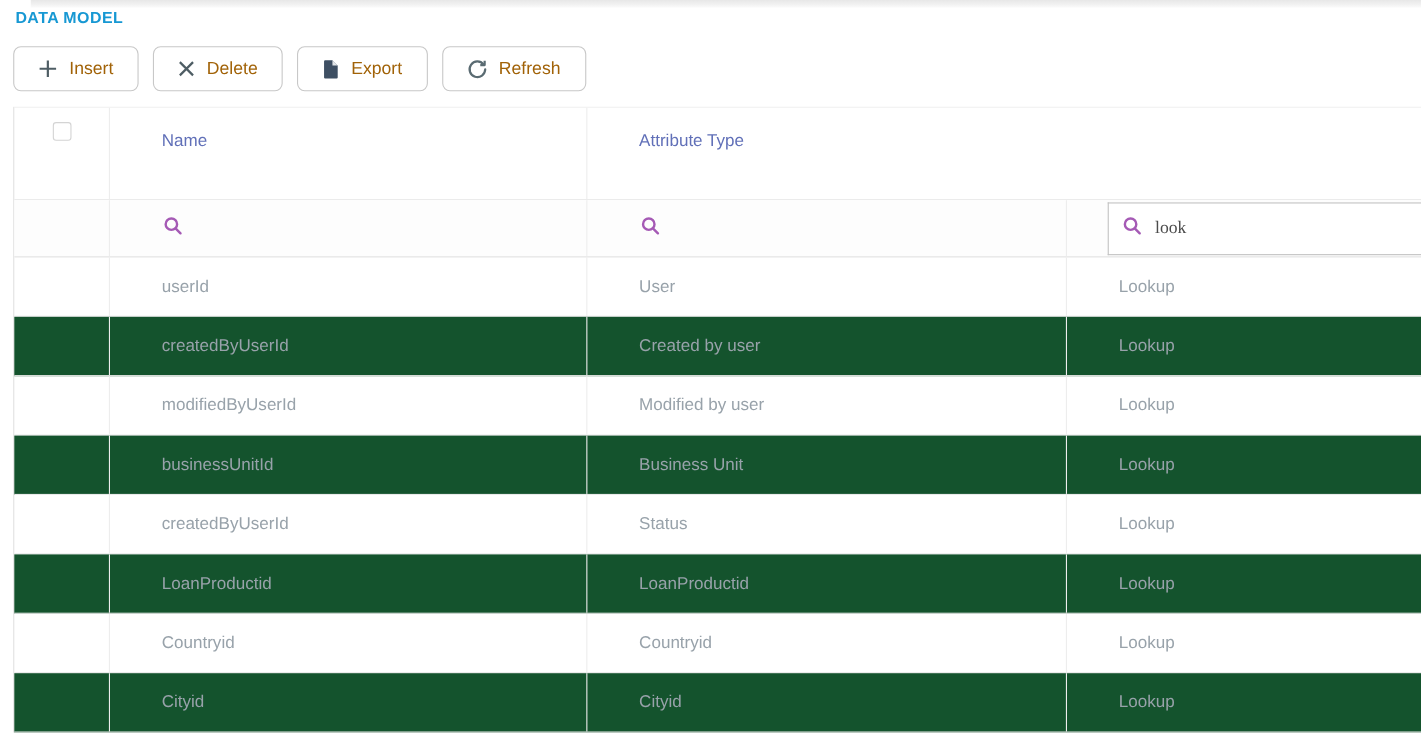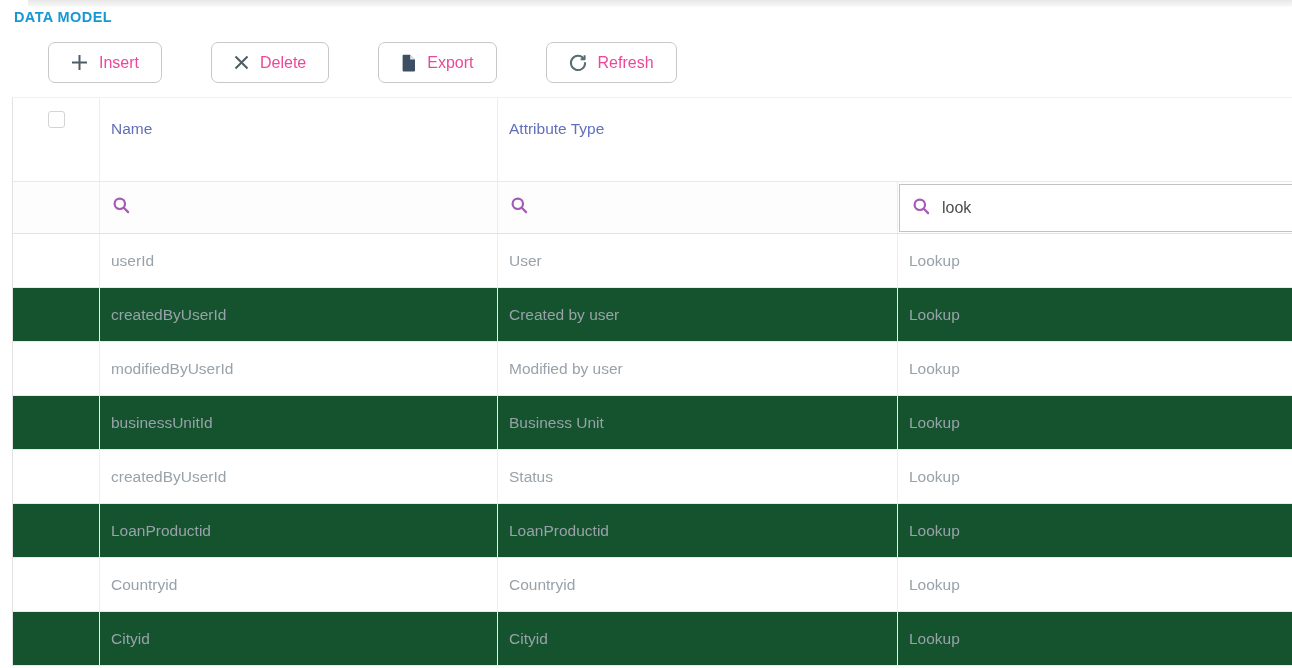--- a/index.html
+++ b/index.html
@@ -16,43 +16,42 @@
   .page-title {
     position:absolute; top:9px; left:14px;
     font-size:14.5px; font-weight:700; letter-spacing:.4px;
     color:#1798d3;
   }
   .toolbar { position:absolute; top:42px; left:12px; display:flex; gap:13px; }
   .btn {
     height:41px; box-sizing:border-box;
     border:1px solid #c8c8c8; border-radius:7px; background:#ffffff;
     display:flex; align-items:center; gap:11px; padding:0 22px;
-    font-size:16px; color:#ec4899; cursor:pointer; white-space:nowrap;
+    font-size:16px; color:#a16207; cursor:pointer; white-space:nowrap;
     font-family:inherit;
-    margin-left:36px;
   }
   .btn svg { display:block; }
 
   .grid { position:absolute; top:97px; left:12px; right:0; border-left:1px solid #e2e2e2; border-top:1px solid #f0f0f0; }
-  .tr { display:grid; grid-template-columns:87px 398px 400px 1fr; }
+  .tr { display:grid; grid-template-columns:87px 398px 400px 1fr;gap:36px; }
   .cell-border { border-right:1px solid #ededed; }
 
   .header-row { height:84px; border-bottom:1px solid #e9e9e9; box-sizing:border-box; }
   .th { padding:22px 0 0 11px; font-size:15.5px; color:#6170b8; box-sizing:border-box; }
   .cb-cell { display:flex; justify-content:center; align-items:flex-start; padding-top:13px; box-sizing:border-box; }
   .checkbox {
     width:17px; height:17px; box-sizing:border-box;
     border:1px solid #d4d4d4; border-radius:3px; background:#fff; cursor:pointer;
   }
 
   .filter-row { height:52px; background:#fdfdfd; border-bottom:1px solid #e2e2e2; box-sizing:border-box; }
   .filter-cell { display:flex; align-items:center; gap:11px; padding-left:12px; box-sizing:border-box; }
   .filter-input {
     border:none; outline:none; background:transparent;
-    font-size:16px; color:#4c4c4c; font-family:Liberation Sans, sans-serif; flex:1; min-width:0; padding:0;
+    font-size:16px; color:#4c4c4c; font-family:Liberation Serif, serif; flex:1; min-width:0; padding:0;
   }
   .attr-filter-cell { padding:0; display:block; }
   .lookup-box {
     box-sizing:border-box; height:48px; margin-top:2px; margin-left:1px;
     border:1px solid #c2c2c2; border-right:none; background:#ffffff;
     display:flex; align-items:center; gap:11px; padding-left:12px;
   }
 
   .data-row { height:54px; border-bottom:1px solid #eaeaea; box-sizing:border-box; font-size:15.5px; color:#98a2aa; }
   .data-row.alt { background:#14532d; }

